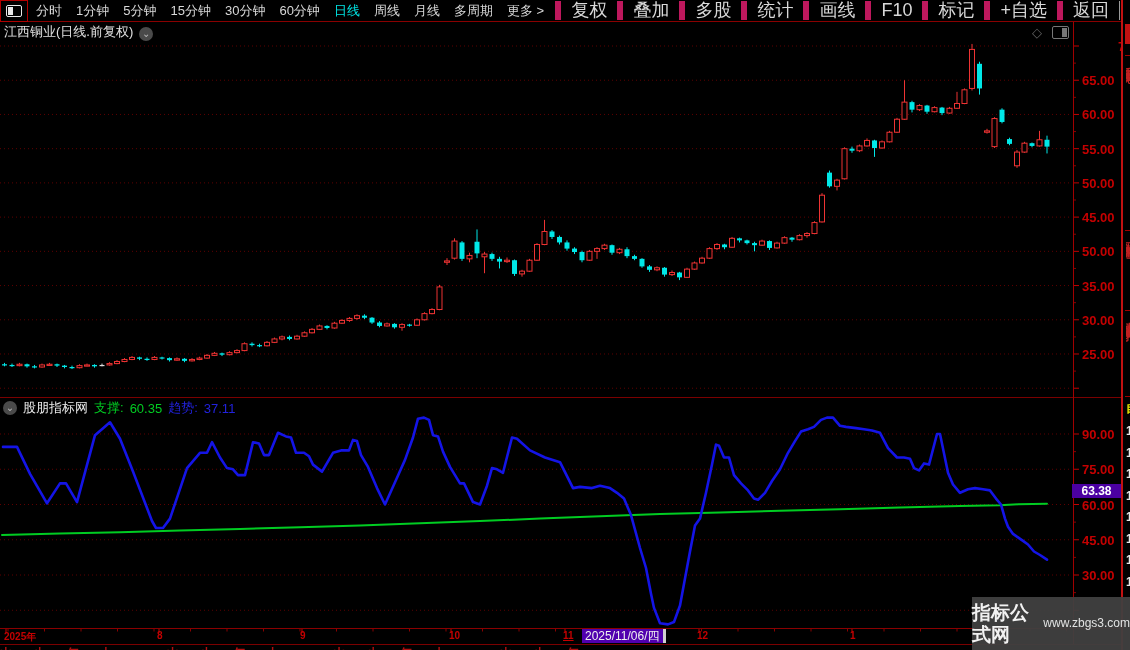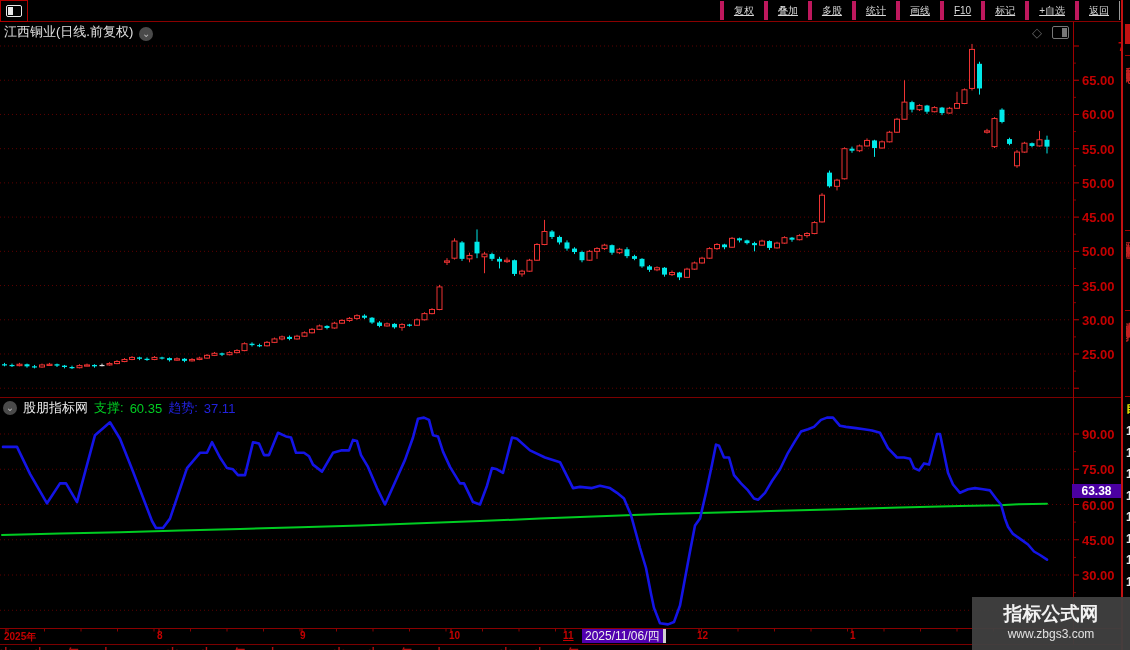--- a/index.html
+++ b/index.html
@@ -8,21 +8,21 @@
   #plot{position:absolute;left:0;top:0;z-index:1;}
   
   #topbar{position:absolute;left:0;top:0;width:1130px;height:21px;border-bottom:1px solid #8a0000;z-index:5;display:flex;align-items:center;}
   #layout-box{width:26px;height:20px;border:1px solid #b00000;display:flex;align-items:center;justify-content:center;flex:0 0 auto;}
   .split-icon{width:14px;height:10px;border:1px solid #e8e8e8;border-radius:2px;position:relative;}
   .split-icon::before{content:"";position:absolute;left:1px;top:1px;bottom:1px;width:5px;background:#e8e8e8;}
   #period-tabs{display:flex;align-items:center;margin-left:8px;gap:14px;}
   .ptab{color:#d8d8d8;font-size:13px;cursor:default;white-space:nowrap;}
   .ptab.active{color:#00e5e5;}
   #tool-group{margin-left:auto;display:flex;align-items:center;height:21px;margin-right:10px;}
-  .tool{color:#d8d8d8;font-size:10px;padding:0 10px;border-left:4px solid #be185d;white-space:nowrap;line-height:19px;text-decoration:underline;}
+  .tool{color:#d8d8d8;font-size:18px;padding:0 10px;border-left:6px solid #be185d;white-space:nowrap;line-height:19px;}
   .tool:last-child{border-right:1px solid #9a9a9a;}
   
   #title-row{position:absolute;left:4px;top:23px;z-index:5;display:flex;align-items:flex-end;gap:6px;}
   #stock-title{color:#e0e0e0;font-size:13px;}
   .chev-circle{width:14px;height:14px;border-radius:50%;background:#4a4a4a;color:#b8b8b8;font-size:10px;line-height:13px;text-align:center;display:inline-block;}
   
   #mini-icons{position:absolute;left:1032px;top:25px;z-index:5;color:#666;font-size:13px;display:flex;gap:10px;align-items:center;}
   .pane-icon{width:15px;height:11px;border:1px solid #777;border-radius:2px;position:relative;}
   .pane-icon::before{content:"";position:absolute;right:1px;top:1px;bottom:1px;width:5px;background:#777;}
   
@@ -43,21 +43,21 @@
   
   #right-strip{position:absolute;left:1121px;top:0;width:9px;height:650px;z-index:7;background:#000;border-left:2px solid #c21111;box-sizing:border-box;}
   #strip-topred{position:absolute;left:2px;top:24px;width:7px;height:20px;background:#c21111;}
   .strip-sec{position:absolute;left:3px;width:7px;overflow:hidden;color:#c22222;font-size:11px;font-weight:700;
              writing-mode:vertical-rl;text-orientation:upright;letter-spacing:2px;line-height:11px;}
   .strip-div{position:absolute;left:2px;width:7px;height:1px;background:#a00000;}
   .strip-one{position:absolute;left:3px;color:#e8e8e8;font-size:12px;font-weight:700;}
   #strip-yellow{position:absolute;left:3px;top:400px;color:#e6e600;font-size:12px;font-weight:700;overflow:hidden;width:7px;height:30px;}
   
   #watermark{position:absolute;left:972px;top:597px;width:158px;height:53px;background:rgba(64,64,64,0.95);z-index:8;
-             display:flex;flex-direction:column;align-items:center;justify-content:center;}
+             display:flex;flex-direction:row;align-items:center;justify-content:center;}
   #wm1{color:#f2f2f2;font-size:19px;font-weight:700;line-height:22px;}
   #wm2{color:#e2e2e2;font-size:12px;line-height:19px;}
   
   #bottom-strip{position:absolute;left:0;top:645px;width:970px;height:5px;z-index:4;overflow:hidden;}
   #bottom-strip-inner{color:#b01010;font-size:12px;font-weight:700;letter-spacing:9px;white-space:nowrap;}
 </style>
 </head>
 <body>
 
 <div id="app">
@@ -430,20 +430,33 @@
       <line x1="451" y1="628" x2="451" y2="633" stroke="#c40000" stroke-width="1"></line>
       <line x1="565" y1="628" x2="565" y2="633" stroke="#c40000" stroke-width="1"></line>
       <line x1="699" y1="628" x2="699" y2="633" stroke="#c40000" stroke-width="1"></line>
       <line x1="852" y1="628" x2="852" y2="633" stroke="#c40000" stroke-width="1"></line>
     </svg>
 
   <div id="topbar">
     <div id="layout-box">
       <span class="split-icon"></span>
     </div>
+    <div id="period-tabs">
+        <span class="ptab">分时</span>
+        <span class="ptab">1分钟</span>
+        <span class="ptab">5分钟</span>
+        <span class="ptab">15分钟</span>
+        <span class="ptab">30分钟</span>
+        <span class="ptab">60分钟</span>
+        <span class="ptab active">日线</span>
+        <span class="ptab">周线</span>
+        <span class="ptab">月线</span>
+        <span class="ptab">多周期</span>
+        <span class="ptab">更多 &gt;</span>
+      </div>
     <div id="tool-group">
         <span class="tool">复权</span>
         <span class="tool">叠加</span>
         <span class="tool">多股</span>
         <span class="tool">统计</span>
         <span class="tool">画线</span>
         <span class="tool">F10</span>
         <span class="tool">标记</span>
         <span class="tool">+自选</span>
         <span class="tool">返回</span>

